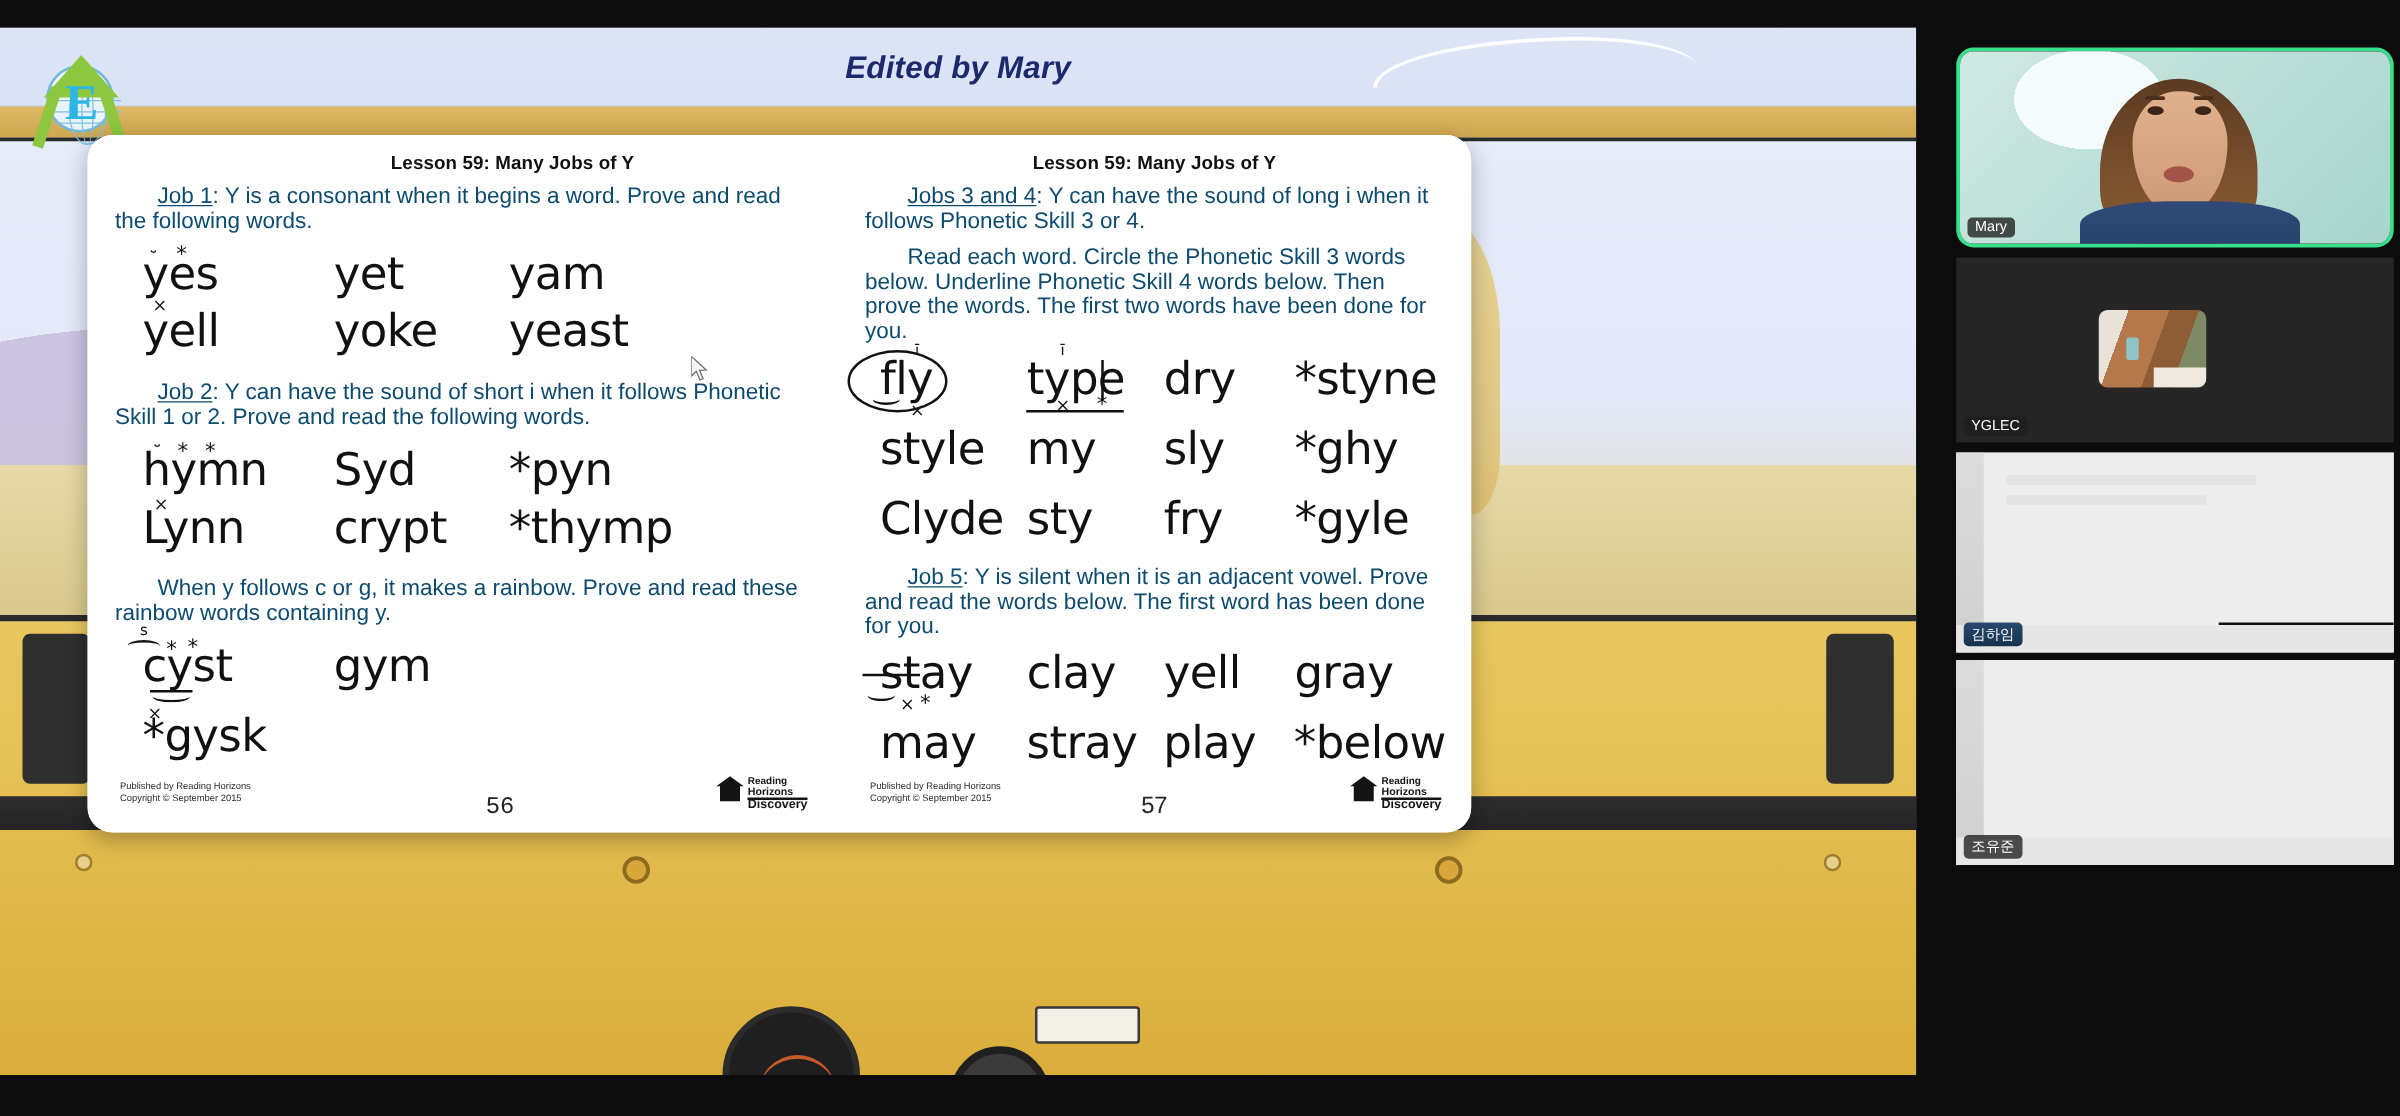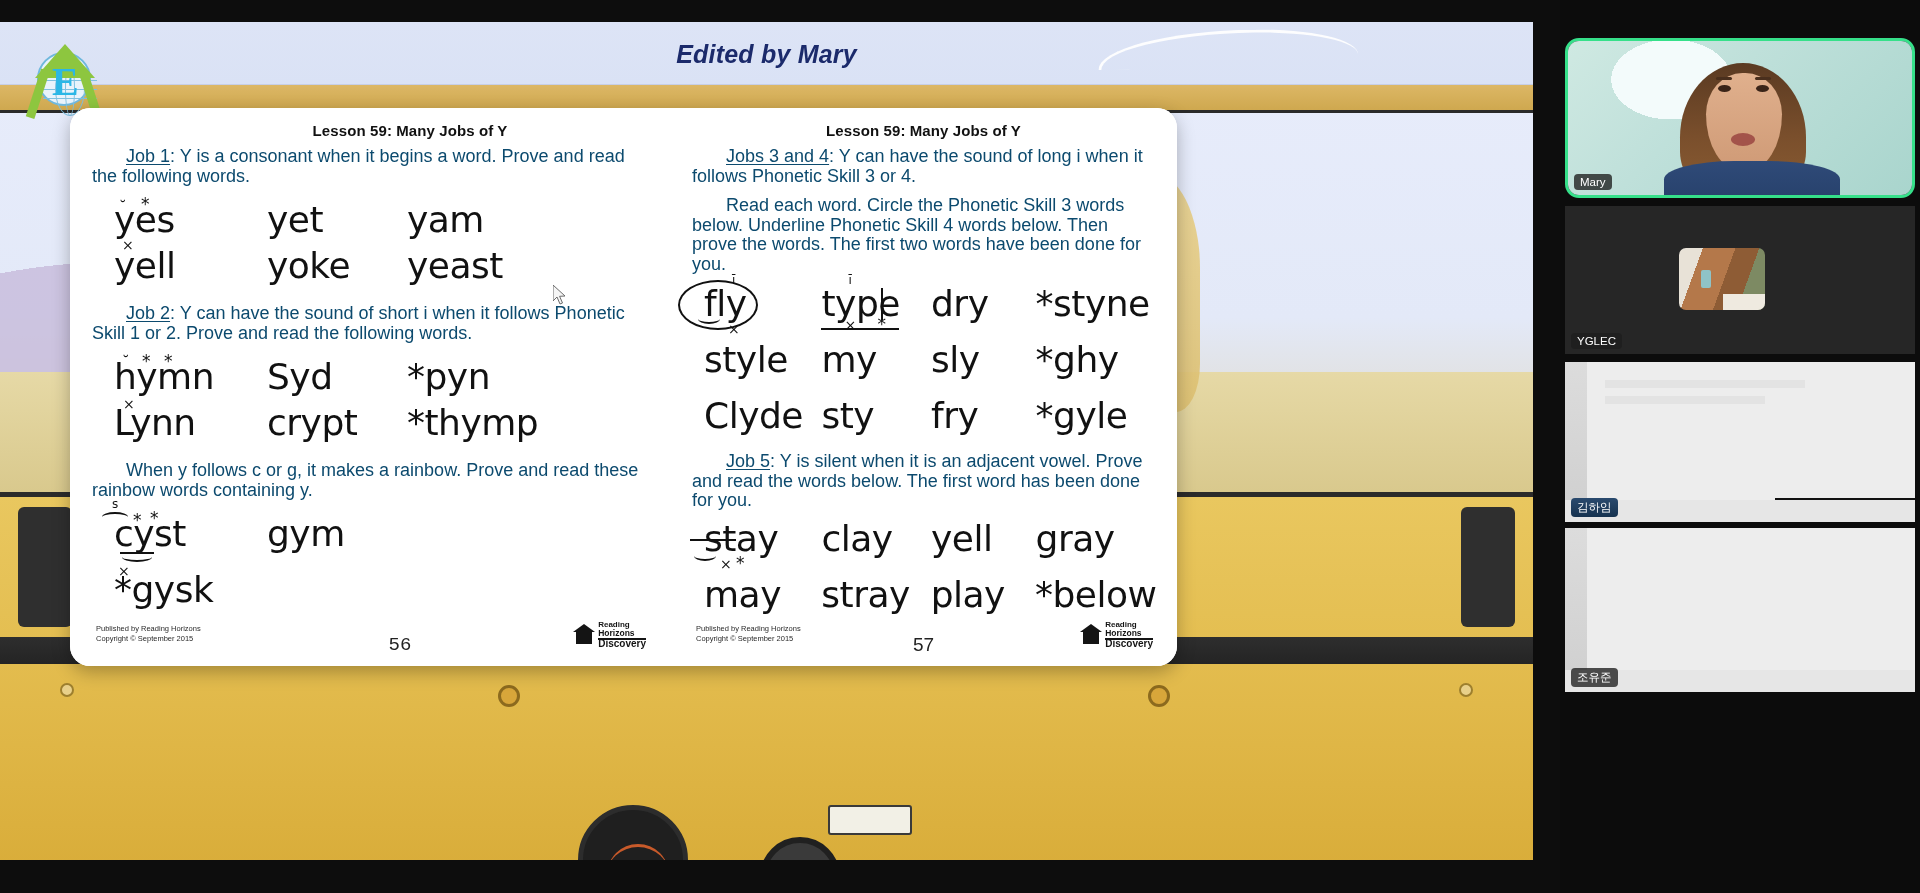--- a/index.html
+++ b/index.html
@@ -223,21 +223,21 @@
     position: absolute; left: 26px; bottom: 14px;
     font-size: 7.5px; line-height: 10px; color: #2a2a2a;
   }
   .pageno {
     position: absolute; bottom: 2px; width: 100%; text-align: center;
     font-size: 19px; color: #222;
   }
   .page-left .pageno { padding-left: 60px; font-family: Liberation Mono, monospace; }
   .rh-logo {
     position: absolute; bottom: 10px; right: 24px;
-    display:flex; align-items:center; gap:3px;margin-top:19px;
+    display:flex; align-items:flex-start; gap:3px;margin-top:19px;
   }
   .rh-house {
     width: 22px; height: 20px; position: relative;
   }
   .rh-house::before{
     content:""; position:absolute; left:3px; top:6px; width:16px; height:14px; background:#141414;
   }
   .rh-house::after{
     content:""; position:absolute; left:0px; top:0px; width:0; height:0;
     border-left:11px solid transparent; border-right:11px solid transparent;

